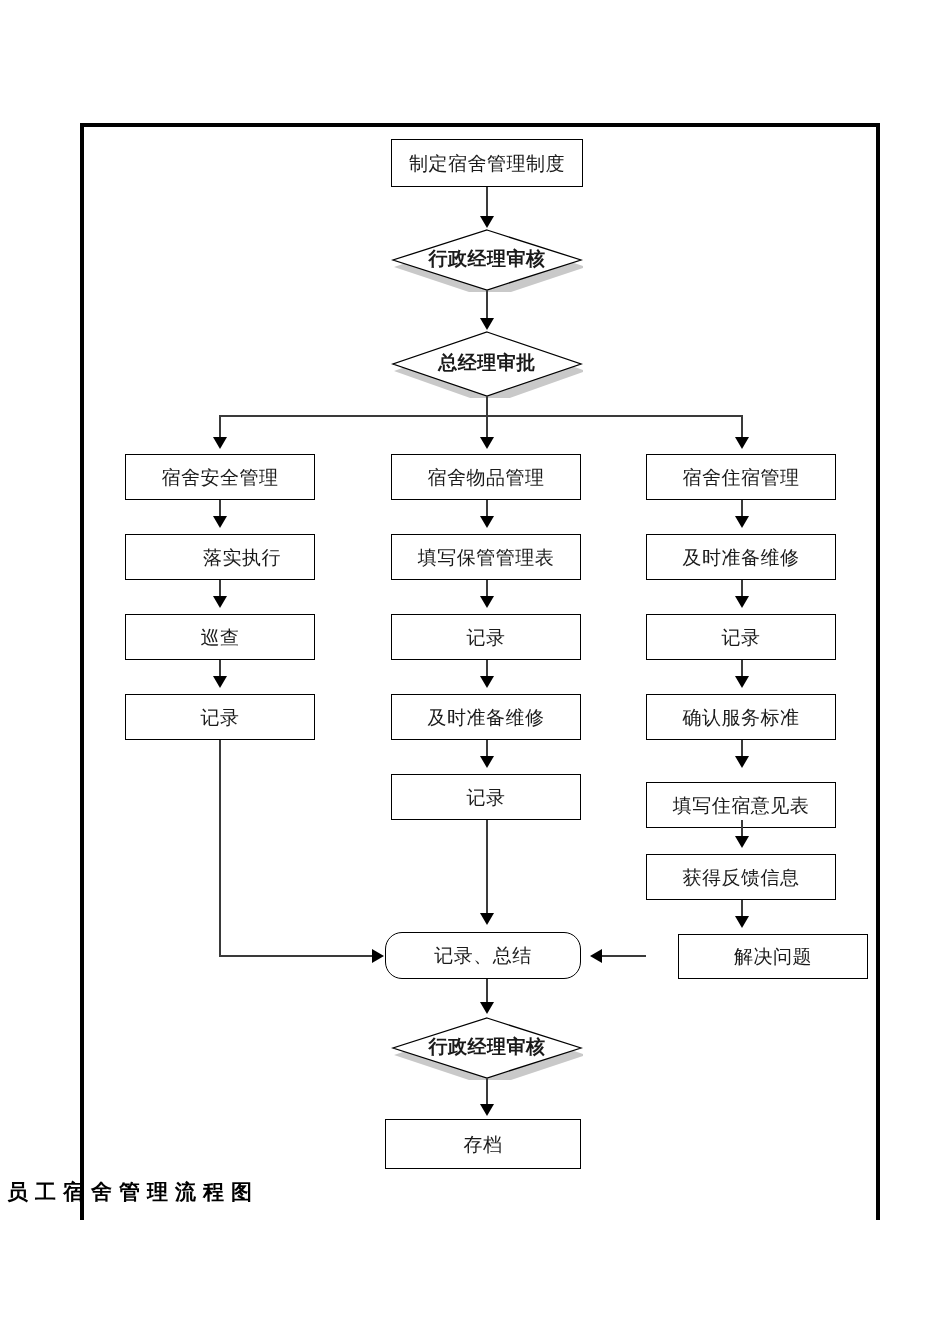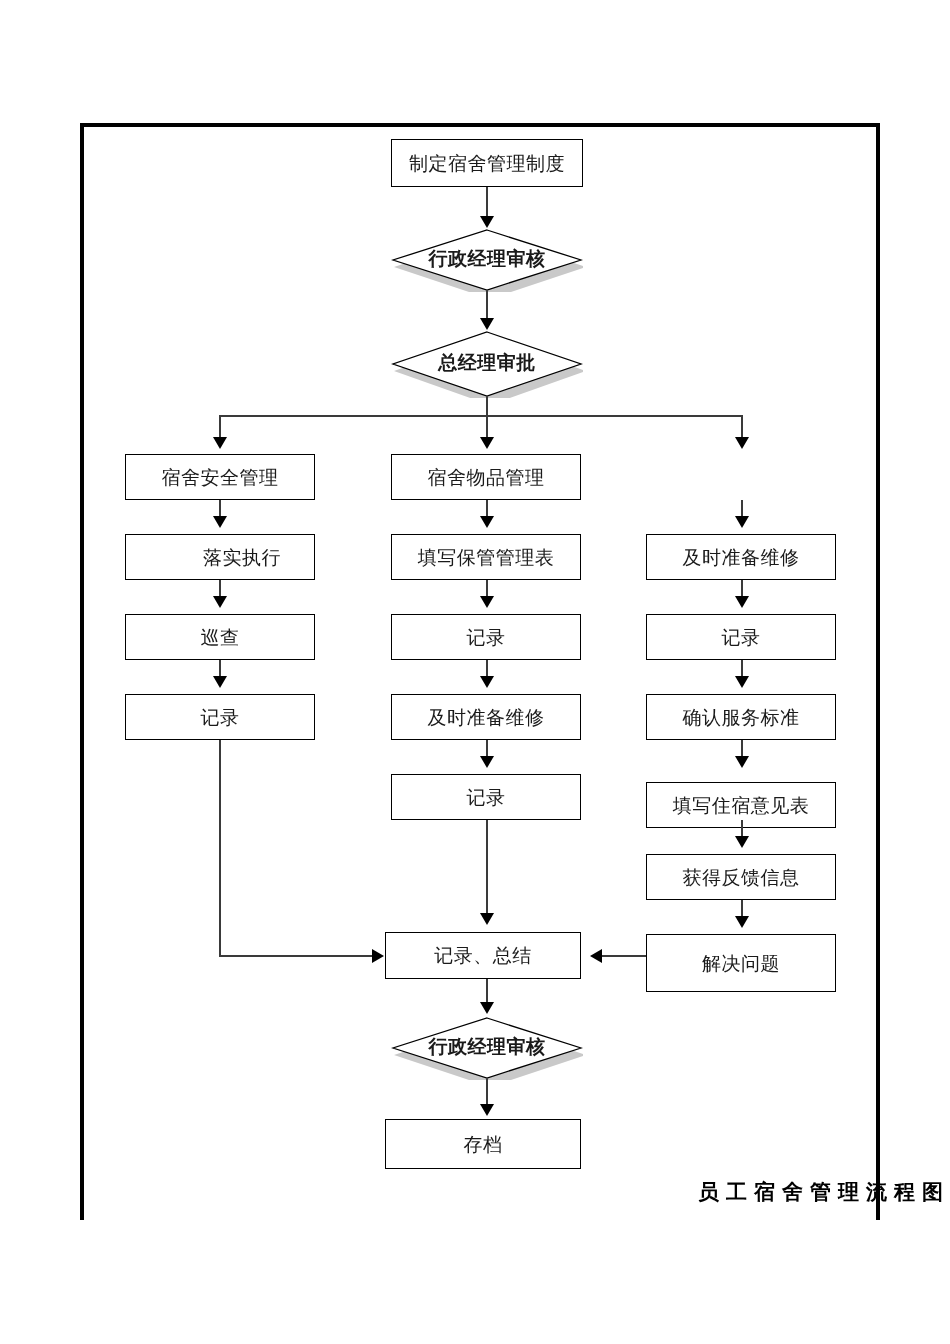--- a/index.html
+++ b/index.html
@@ -120,21 +120,21 @@
     border-bottom: 7px solid transparent;
     border-left: 12px solid #000000;
   }
 
   
   #caption {
     position: absolute;
     left: 0;
     top: 1178px;
     width: 950px;
-    text-align: right;
+    text-align: left;
     font-size: 21px;
     font-weight: bold;
     letter-spacing: 7px;
     text-indent: 7px;
     color: #000000;
   }
 </style>
 </head>
 <body>
 
@@ -168,20 +168,21 @@
   <div class="hline" style="left:219px; top:415px; width:524px;"></div>
   <div class="vline" style="left:219px; top:415px; height:28px;"></div>
   <div class="vline" style="left:486px; top:415px; height:28px;"></div>
   <div class="vline" style="left:741px; top:415px; height:28px;"></div>
   <div class="arrow-down" style="left:213px; top:437px;"></div>
   <div class="arrow-down" style="left:480px; top:437px;"></div>
   <div class="arrow-down" style="left:735px; top:437px;"></div>
 
   <div class="node" style="left:125px; top:454px; width:190px; height:46px;">宿舍安全管理</div>
   <div class="node" style="left:391px; top:454px; width:190px; height:46px;">宿舍物品管理</div>
+  <div class="node" style="left:646px; top:454px; width:190px; height:46px;">宿舍住宿管理</div>
 
   <div class="vline" style="left:219px; top:500px; height:22px;"></div>
   <div class="arrow-down" style="left:213px; top:516px;"></div>
   <div class="node" style="left:125px; top:534px; width:190px; height:46px;padding-left:44px;">落实执行</div>
 
   <div class="vline" style="left:219px; top:580px; height:22px;"></div>
   <div class="arrow-down" style="left:213px; top:596px;"></div>
   <div class="node" style="left:125px; top:614px; width:190px; height:46px;">巡查</div>
 
   <div class="vline" style="left:219px; top:660px; height:22px;"></div>
@@ -226,26 +227,26 @@
   <div class="vline" style="left:741px; top:740px; height:22px;"></div>
   <div class="arrow-down" style="left:735px; top:756px;"></div>
   <div class="node" style="left:646px; top:774px; width:190px; height:46px;margin-top:8px;">填写住宿意见表</div>
 
   <div class="vline" style="left:741px; top:820px; height:22px;"></div>
   <div class="arrow-down" style="left:735px; top:836px;"></div>
   <div class="node" style="left:646px; top:854px; width:190px; height:46px;">获得反馈信息</div>
 
   <div class="vline" style="left:741px; top:900px; height:22px;"></div>
   <div class="arrow-down" style="left:735px; top:916px;"></div>
-  <div class="node" style="left:646px; top:934px; width:190px; height:58px;">解决问题</div>
+  <div class="node" style="left:678px; top:934px; width:190px; height:45px;">解决问题</div>
 
   <div class="hline" style="left:600px; top:955px; width:46px;"></div>
   <div class="arrow-left" style="left:590px; top:949px;"></div>
 
-  <div class="node" style="left:385px; top:932px; width:196px; height:47px;">记录、总结</div>
+  <div class="node" style="left:385px; top:932px; width:196px; height:47px;border-radius:17px;">记录、总结</div>
 
   <div class="vline" style="left:486px; top:979px; height:30px;"></div>
   <div class="arrow-down" style="left:480px; top:1002px;"></div>
 
   <div class="decision" style="left:391px; top:1016px; width:192px; height:64px;">
     <svg class="dia" viewBox="0 0 192 64" preserveAspectRatio="none">
       <polygon points="99,7 195,39 99,71 3,39" fill="#c9c9c9" stroke="none"></polygon>
       <polygon points="96,2 190,32 96,62 2,32" fill="#ffffff" stroke="#000000" stroke-width="1.3"></polygon>
     </svg>
     <span class="dlabel" style="margin-top:-2px;">行政经理审核</span>

